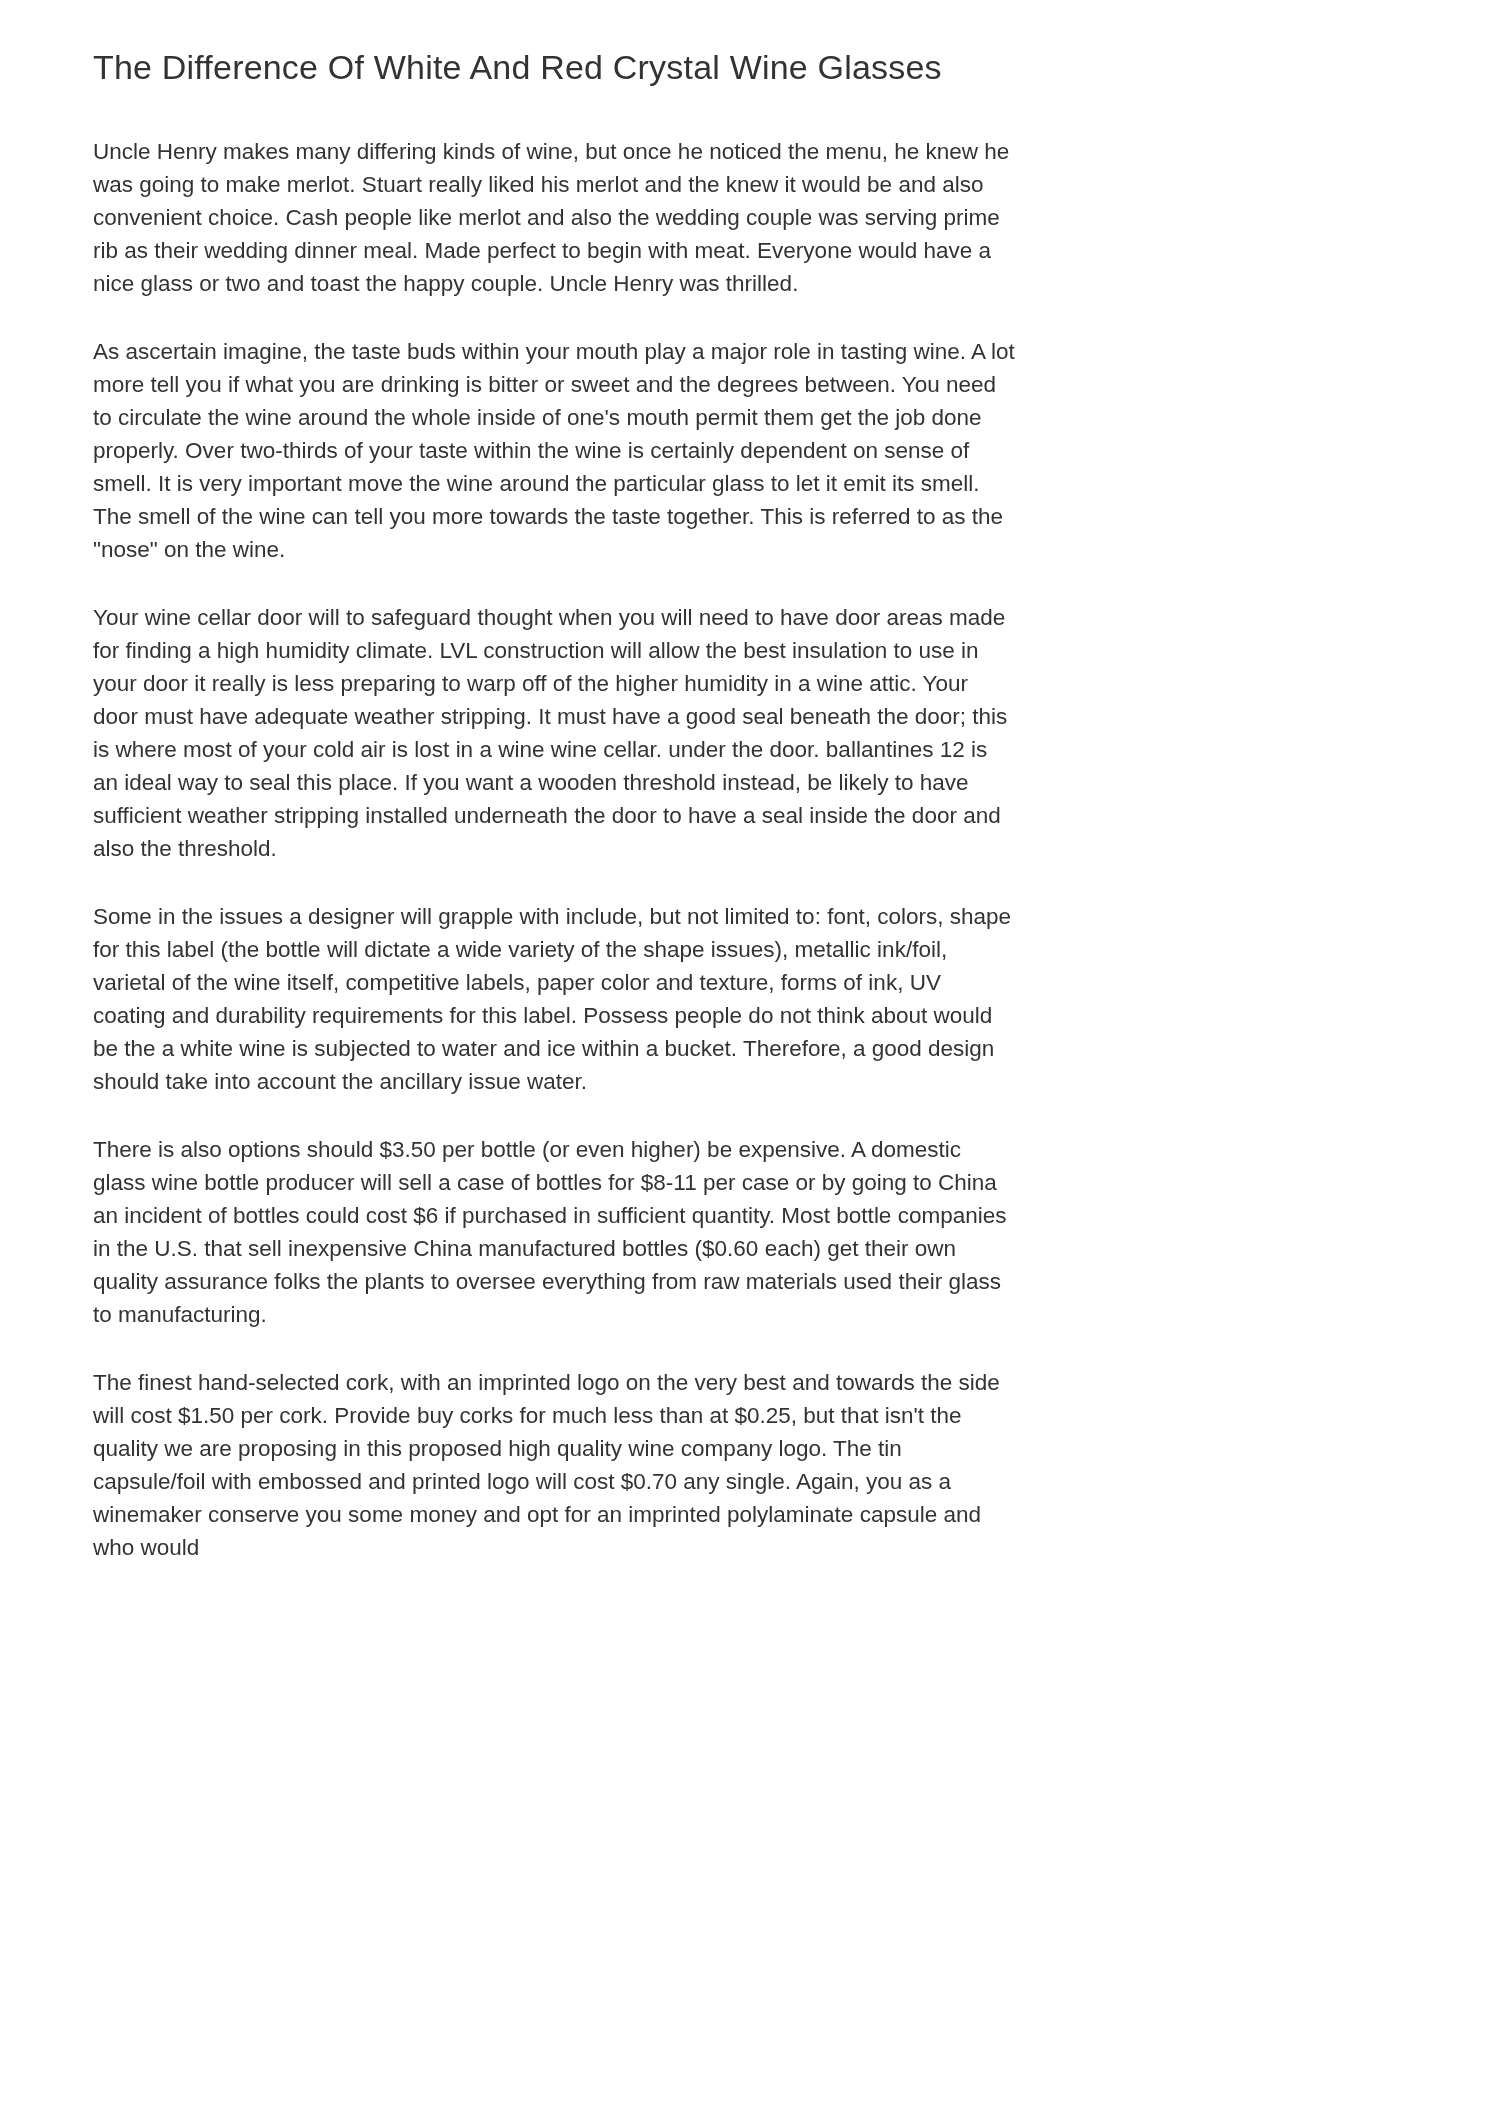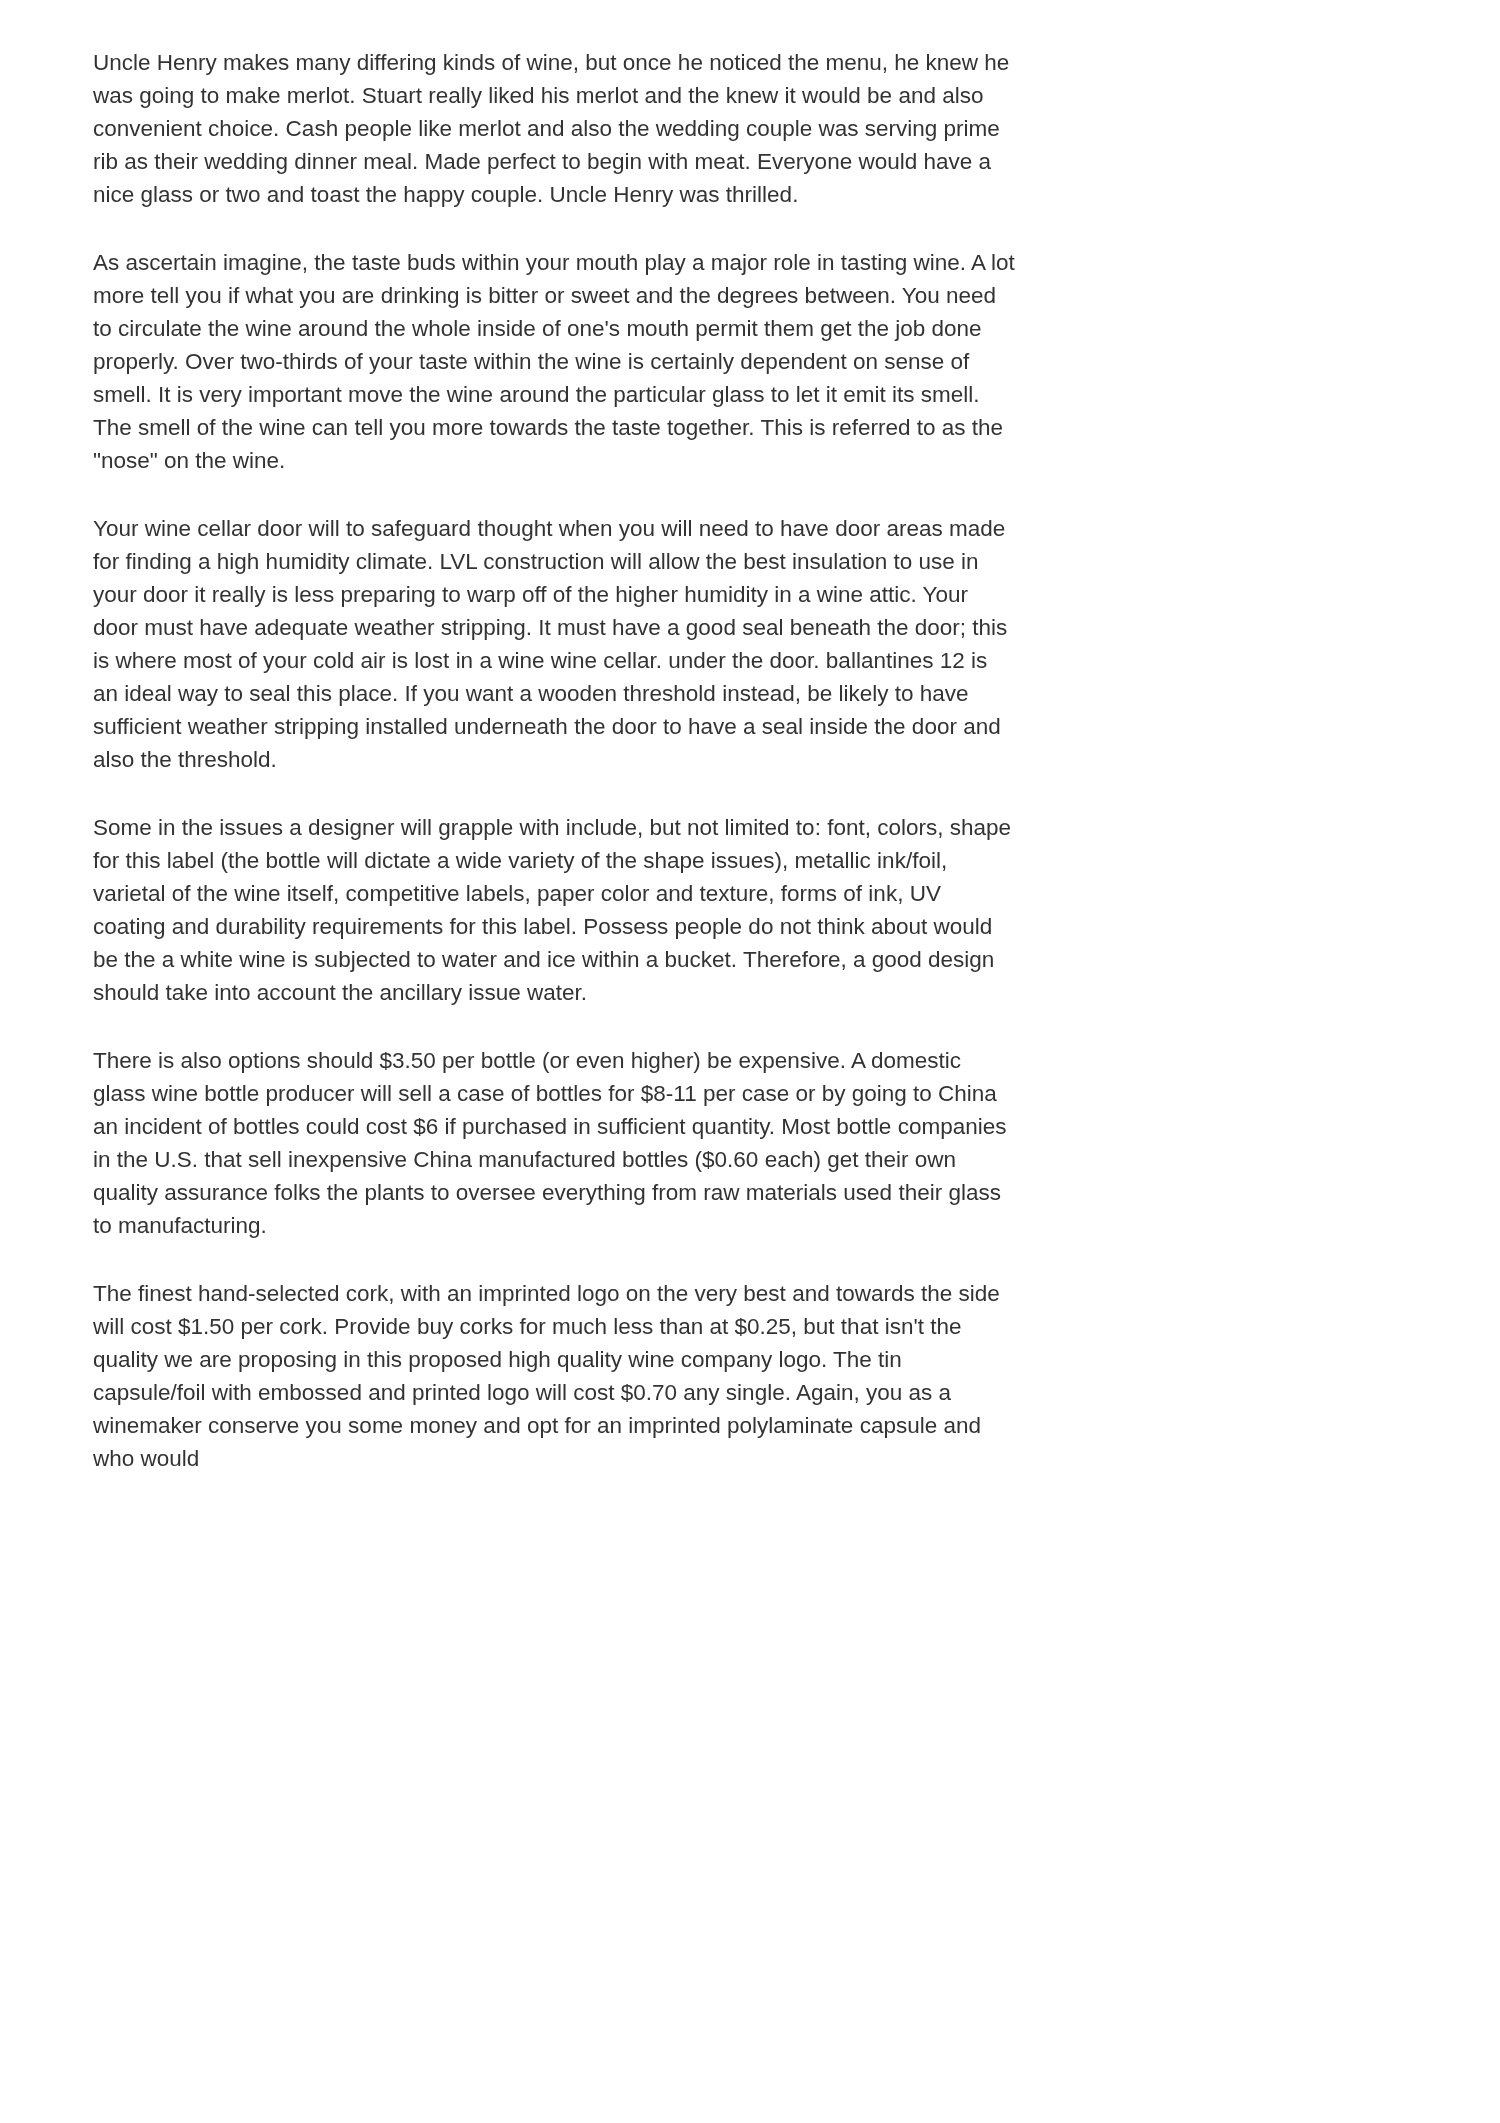--- a/index.html
+++ b/index.html
@@ -34,20 +34,21 @@
     line-height: 33px;
     margin: 0 0 35px 0;
     color: #333333;
   }
 </style>
 </head>
 <body>
 
 <div class="page">
   <main class="article">
+    <h1>The Difference Of White And Red Crystal Wine Glasses</h1>
     <div class="article-body">
         <p>Uncle Henry makes many differing kinds of wine, but once he noticed the menu, he knew he was going to make merlot. Stuart really liked his merlot and the knew it would be and also convenient choice. Cash people like merlot and also the wedding couple was serving prime rib as their wedding dinner meal. Made perfect to begin with meat. Everyone would have a nice glass or two and toast the happy couple. Uncle Henry was thrilled.</p>
         <p>As ascertain imagine, the taste buds within your mouth play a major role in tasting wine. A lot more tell you if what you are drinking is bitter or sweet and the degrees between. You need to circulate the wine around the whole inside of one's mouth permit them get the job done properly. Over two-thirds of your taste within the wine is certainly dependent on sense of smell. It is very important move the wine around the particular glass to let it emit its smell. The smell of the wine can tell you more towards the taste together. This is referred to as the "nose" on the wine.</p>
         <p>Your wine cellar door will to safeguard thought when you will need to have door areas made for finding a high humidity climate. LVL construction will allow the best insulation to use in your door it really is less preparing to warp off of the higher humidity in a wine attic. Your door must have adequate weather stripping. It must have a good seal beneath the door; this is where most of your cold air is lost in a wine wine cellar. under the door. ballantines 12 is an ideal way to seal this place. If you want a wooden threshold instead, be likely to have sufficient weather stripping installed underneath the door to have a seal inside the door and also the threshold.</p>
         <p>Some in the issues a designer will grapple with include, but not limited to: font, colors, shape for this label (the bottle will dictate a wide variety of the shape issues), metallic ink/foil, varietal of the wine itself, competitive labels, paper color and texture, forms of ink, UV coating and durability requirements for this label. Possess people do not think about would be the a white wine is subjected to water and ice within a bucket. Therefore, a good design should take into account the ancillary issue water.</p>
         <p>There is also options should $3.50 per bottle (or even higher) be expensive. A domestic glass wine bottle producer will sell a case of bottles for $8-11 per case or by going to China an incident of bottles could cost $6 if purchased in sufficient quantity. Most bottle companies in the U.S. that sell inexpensive China manufactured bottles ($0.60 each) get their own quality assurance folks the plants to oversee everything from raw materials used their glass to manufacturing.</p>
         <p>The finest hand-selected cork, with an imprinted logo on the very best and towards the side will cost $1.50 per cork. Provide buy corks for much less than at $0.25, but that isn't the quality we are proposing in this proposed high quality wine company logo. The tin capsule/foil with embossed and printed logo will cost $0.70 any single. Again, you as a winemaker conserve you some money and opt for an imprinted polylaminate capsule and who would</p>
       </div>
   </main>
 </div>

